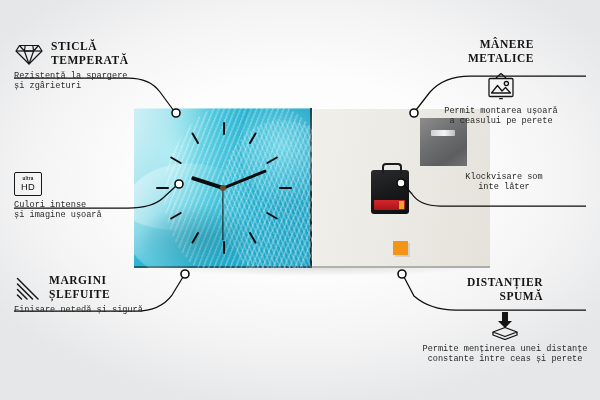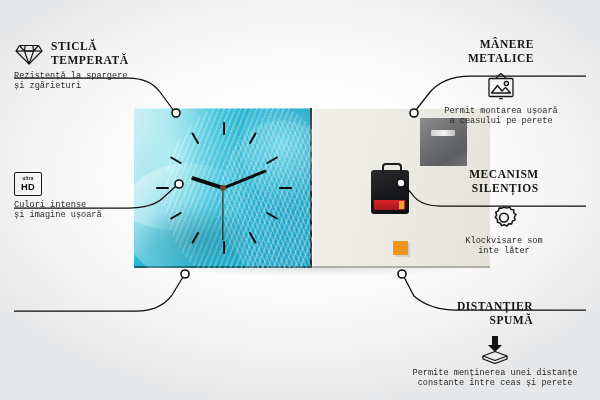--- a/index.html
+++ b/index.html
@@ -238,21 +238,21 @@
     margin-top: 4px;
   }
   .callout.right .desc { text-align: center; }
   .ico { flex: none; display: block; }
 
   #c-glass   { left: 14px;  top: 40px;  width: 170px; }
   #c-print   { left: 14px;  top: 172px; width: 176px; }
   #c-edges   { left: 14px;  top: 274px; width: 176px; }
   #c-hangers { right: 6px;  top: 38px;  width: 186px; }
   #c-mech    { right: 6px;  top: 168px; width: 180px; }
-  #c-spacer  { right: 10px;  top: 276px; width: 190px; margin-top: 24px; }
+  #c-spacer  { right: 0;  top: 276px; width: 190px; }
 
   .hd-badge {
     width: 26px; height: 22px;
     border: 1.4px solid #17181a;
     border-radius: 2px;
     display: flex;
     flex-direction: column;
     align-items: center;
     justify-content: center;
     line-height: 1;
@@ -260,21 +260,21 @@
   .hd-ultra {
     font-family: "Liberation Sans", sans-serif;
     font-size: 4.6px;
     font-weight: 700;
     letter-spacing: .2px;
     color: #1a1a1a;
   }
   .hd-main {
     font-family: "Liberation Sans", sans-serif;
     font-size: 9.4px;
-    font-weight: 700;
+    font-weight: 400;
     letter-spacing: .2px;
     color: #101010;
     margin-top: 1px;
   }
 </style>
 </head>
 <body>
 
 <div id="stage">
 
@@ -370,53 +370,55 @@
     <div class="head">
       <div class="hd-badge">
         <span class="hd-ultra">ultra</span>
         <span class="hd-main">HD</span>
       </div>
     </div>
     <div class="desc">Culori intense
 și imagine ușoară</div>
   </div>
 
+  <div class="callout left" id="c-edges">
+    <div class="head">
+      <svg class="ico" width="28" height="26" viewBox="0 0 28 26">
+        <g stroke="#141414" stroke-width="1.5" stroke-linecap="round">
+          <path d="M3.5,3.5 L24,24"></path>
+          <path d="M3.5,9 L18.5,24"></path>
+          <path d="M3.5,14.5 L13,24"></path>
+          <path d="M3.5,20 L7.5,24"></path>
+        </g>
+      </svg>
+      <div class="title">MARGINI
+ȘLEFUITE</div>
+    </div>
+    <div class="desc">Finisare netedă și sigură</div>
+  </div>
 
   <div class="callout right" id="c-hangers">
     <div class="head">
       <div class="title">MÂNERE
 METALICE</div>
       <svg class="ico" width="32" height="30" viewBox="0 0 32 30">
         <g fill="none" stroke="#141414" stroke-width="1.3" stroke-linejoin="round">
           <path d="M11,6 L16,1.6 L21,6"></path>
           <rect x="4" y="6.5" width="24" height="18" rx="1.2"></rect>
           <path d="M6.5,21 L12.5,13.5 L17,19 L20.5,15.5 L25.5,21 Z" stroke-linecap="round"></path>
           <circle cx="21.4" cy="11.6" r="2.1"></circle>
           <path d="M14.2,26.6 H17.8"></path>
         </g>
       </svg>
     </div>
     <div class="desc">Permit montarea ușoară
 a ceasului pe perete</div>
   </div>
 
   <div class="callout right" id="c-mech">
-    <div class="head">
-      <div class="title">MECANISM
-SILENȚIOS</div>
-      <svg class="ico" width="30" height="30" viewBox="0 0 30 30">
-        <g fill="none" stroke="#141414" stroke-width="1.6" stroke-linejoin="round">
-          <path d="M15,3.2 L18.2,4.2 L20.6,2.9 L22.4,5.6 L25.2,5.9 L25.1,9 L27.4,10.9
-                   L25.8,13.5 L26.6,16.4 L23.8,17.7 L23,20.6 L20,20.6 L18,22.9 L15.3,21.5
-                   L12.5,22.4 L11.1,19.8 L8.2,19 L8.2,16 L5.9,14 L7.3,11.3 L6.4,8.5
-                   L9.1,7.1 L9.9,4.2 L12.9,4.2 Z" transform="translate(0.6,2.1) scale(0.96)"></path>
-          <circle cx="15" cy="15.6" r="4.4"></circle>
-        </g>
-      </svg>
-    </div>
     <div class="desc">Klockvisare som
 inte låter</div>
   </div>
 
   <div class="callout right" id="c-spacer">
     <div class="head">
       <div class="title">DISTANȚIER
 SPUMĂ</div>
       <svg class="ico" width="32" height="30" viewBox="0 0 32 30">
         <g fill="none" stroke="#141414" stroke-width="1.3" stroke-linejoin="round">

